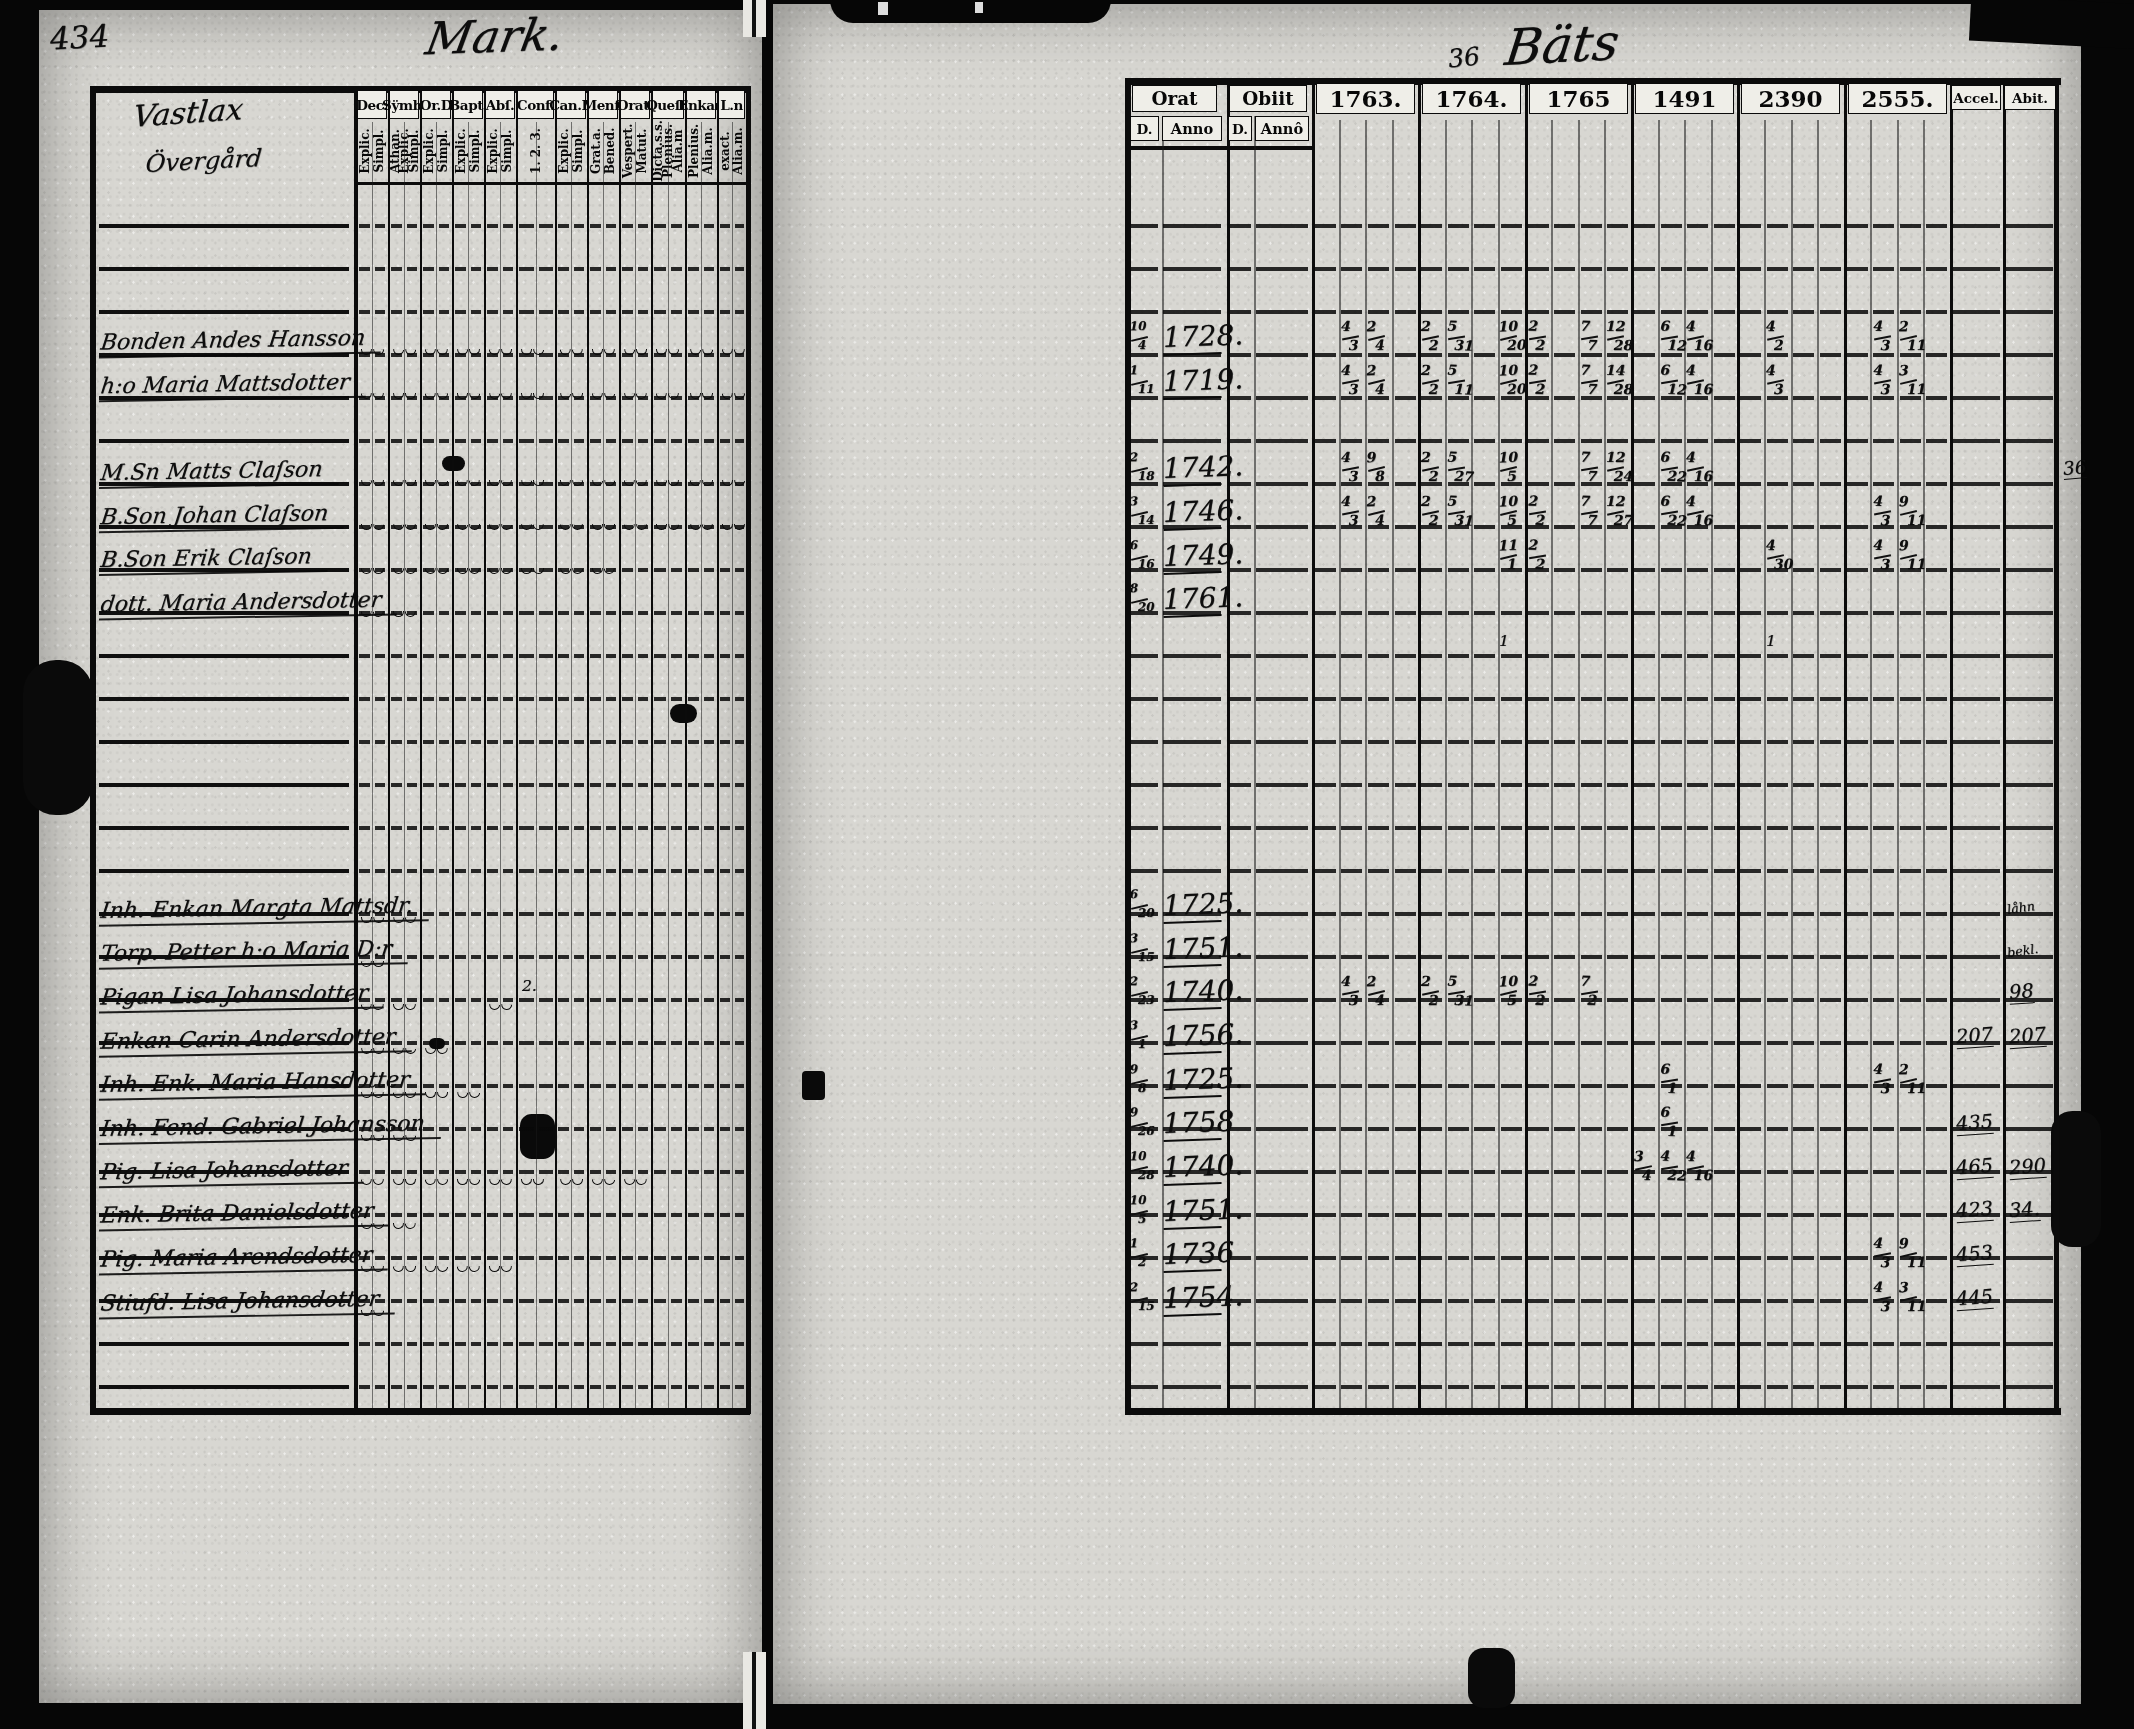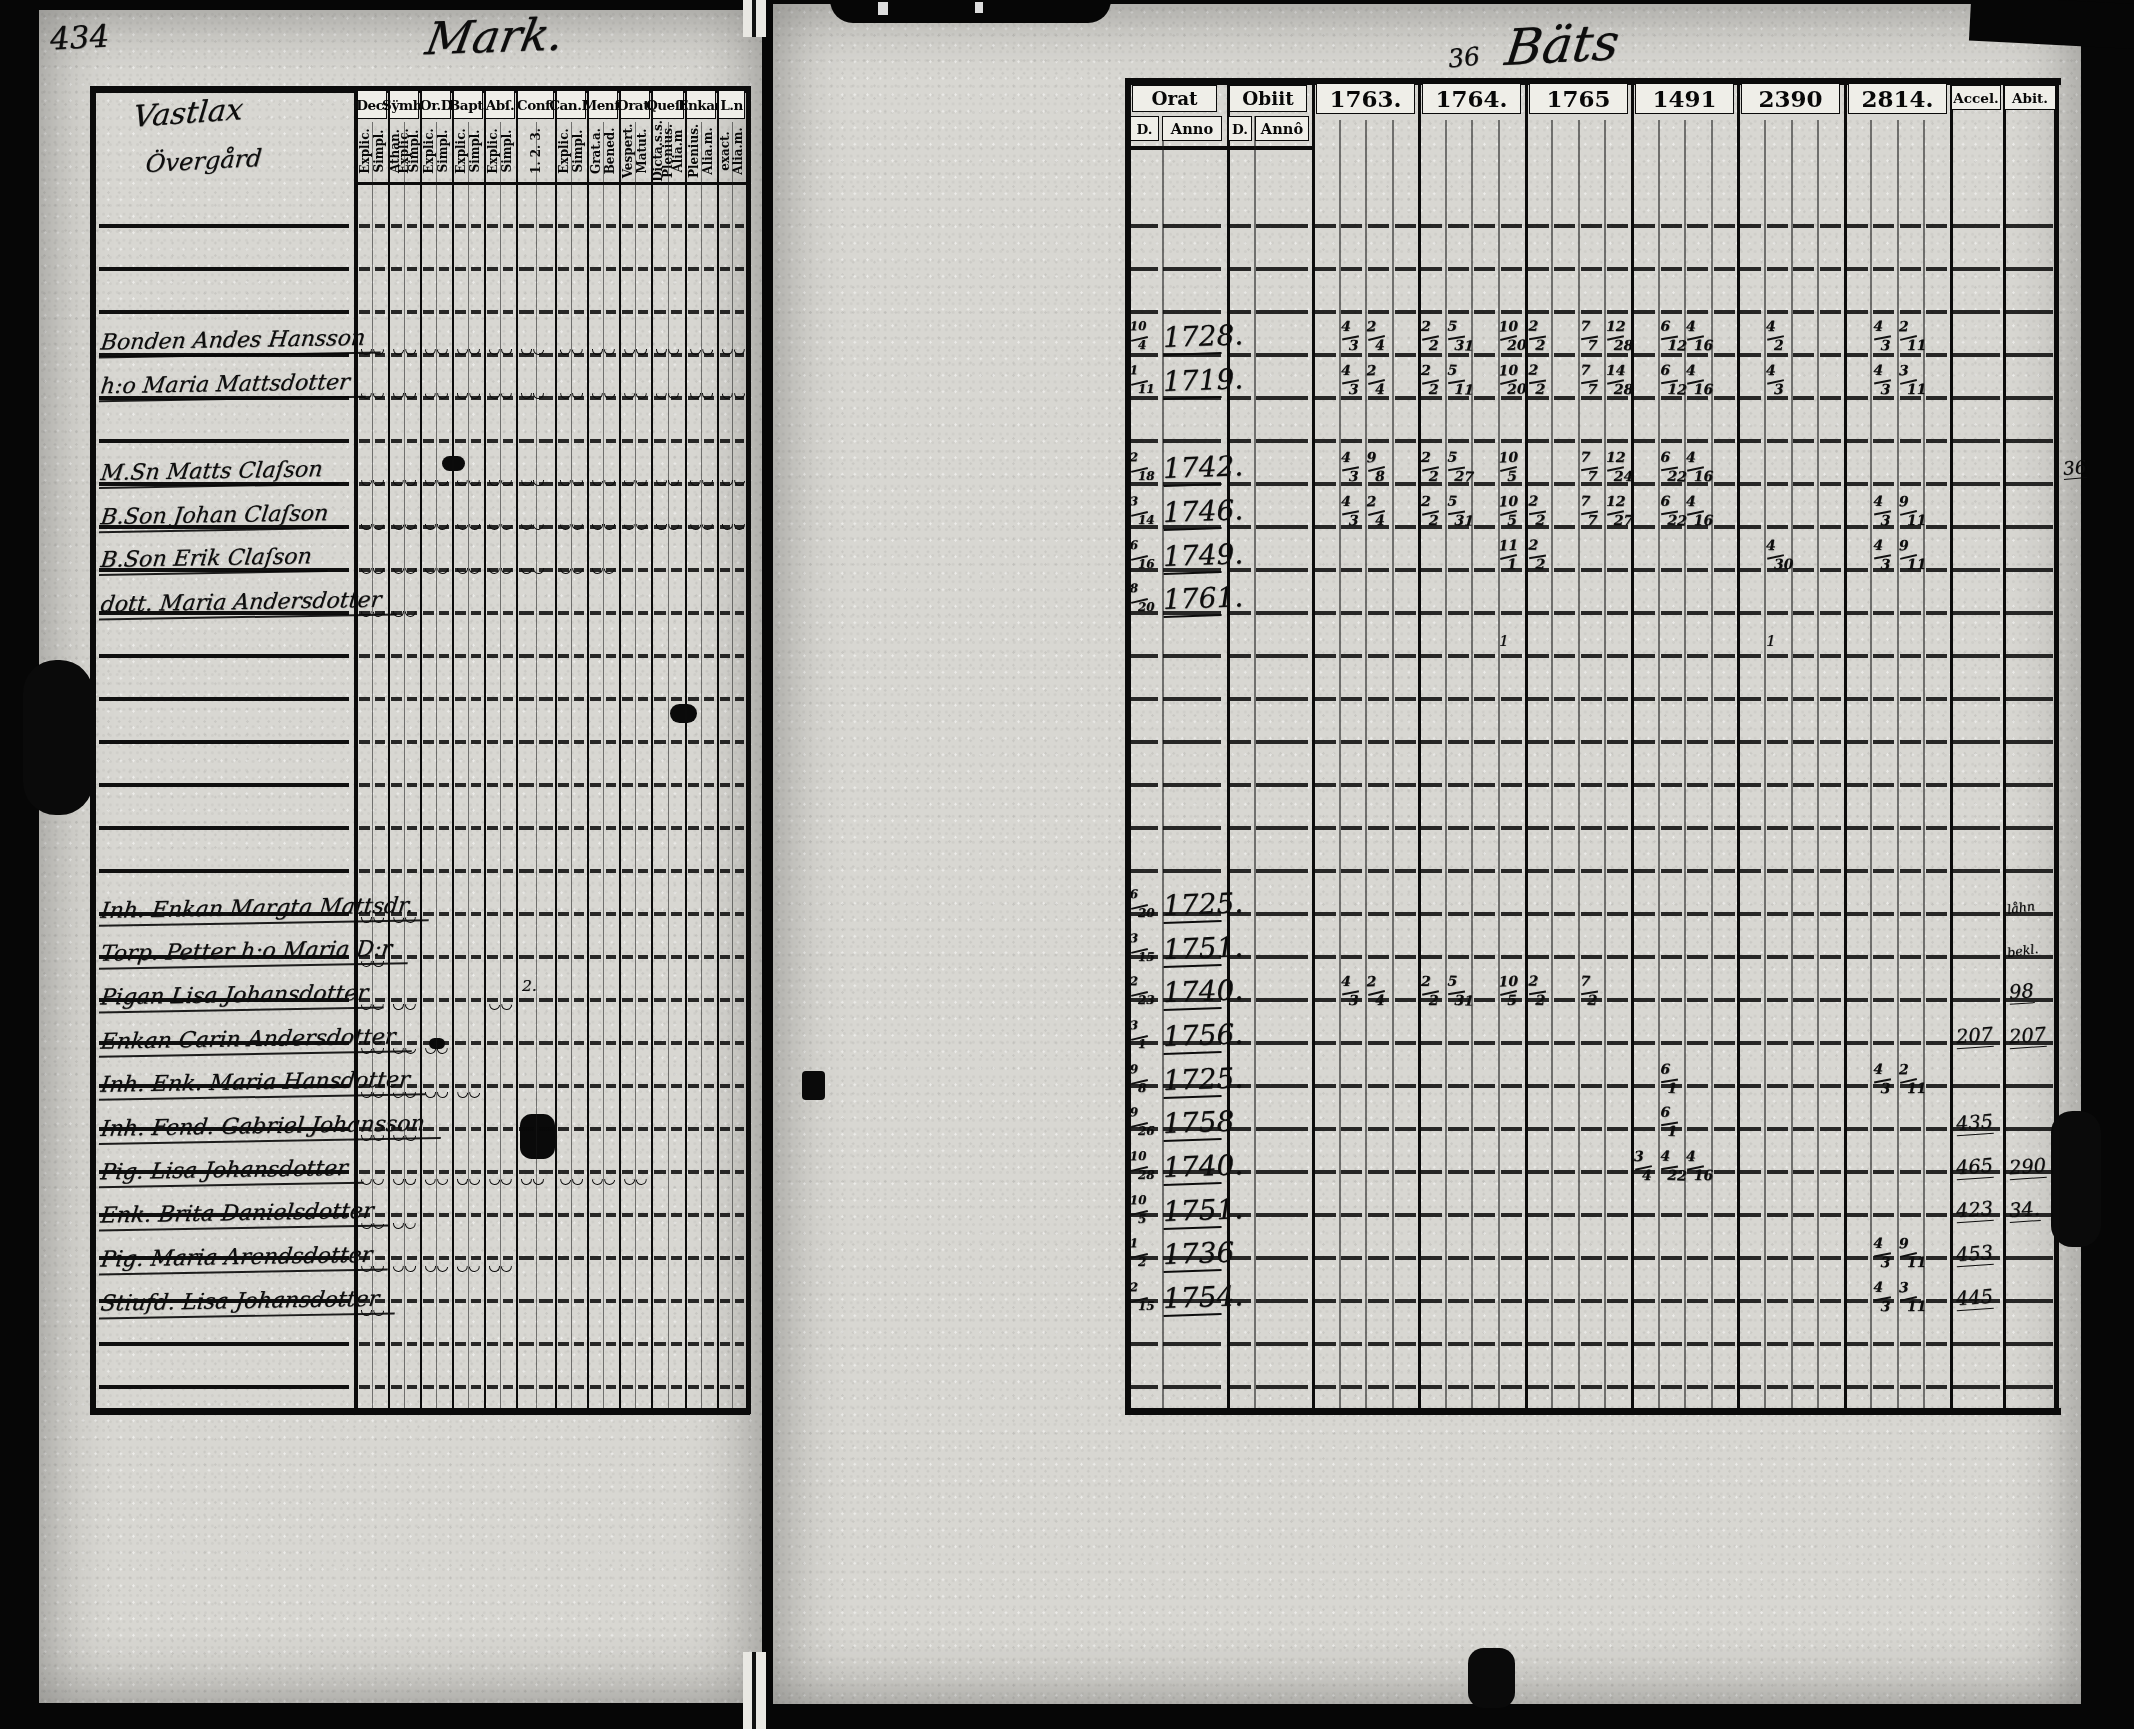--- a/index.html
+++ b/index.html
@@ -306,21 +306,21 @@
     </div>
     <div class="lline abs" style="left: 1764px; top: 120px; width: 1.6px; height: 1288px;"></div>
     <div class="lline abs" style="left: 1791px; top: 120px; width: 1.6px; height: 1288px;"></div>
     <div class="lline abs" style="left: 1817px; top: 120px; width: 1.6px; height: 1288px;"></div>
     <div class="dash abs" style="left: 1740px; top: 185px; width: 21px; height: 1223px;"></div>
     <div class="dash abs" style="left: 1767px; top: 185px; width: 21px; height: 1223px;"></div>
     <div class="dash abs" style="left: 1793px; top: 185px; width: 21px; height: 1223px;"></div>
     <div class="dash abs" style="left: 1820px; top: 185px; width: 21px; height: 1223px;"></div>
     <div class="line abs" style="left: 1844px; top: 78px; width: 2.9px; height: 1330px;"></div>
     <div class="hdrbox abs" style="left: 1848px; top: 83px; width: 99px; height: 31px;">
-      <span class="pr" style="font-size: 23px;">2814.</span>
+      <span class="pr" style="font-size: 23px;">2555.</span>
     </div>
     <div class="lline abs" style="left: 1870px; top: 120px; width: 1.6px; height: 1288px;"></div>
     <div class="lline abs" style="left: 1897px; top: 120px; width: 1.6px; height: 1288px;"></div>
     <div class="lline abs" style="left: 1923px; top: 120px; width: 1.6px; height: 1288px;"></div>
     <div class="dash abs" style="left: 1847px; top: 185px; width: 21px; height: 1223px;"></div>
     <div class="dash abs" style="left: 1873px; top: 185px; width: 21px; height: 1223px;"></div>
     <div class="dash abs" style="left: 1900px; top: 185px; width: 21px; height: 1223px;"></div>
     <div class="dash abs" style="left: 1926px; top: 185px; width: 21px; height: 1223px;"></div>
     <div class="line abs" style="left: 1950px; top: 78px; width: 2.9px; height: 1330px;"></div>
     <div class="line abs" style="left: 2003px; top: 78px; width: 2.9px; height: 1330px;"></div>

